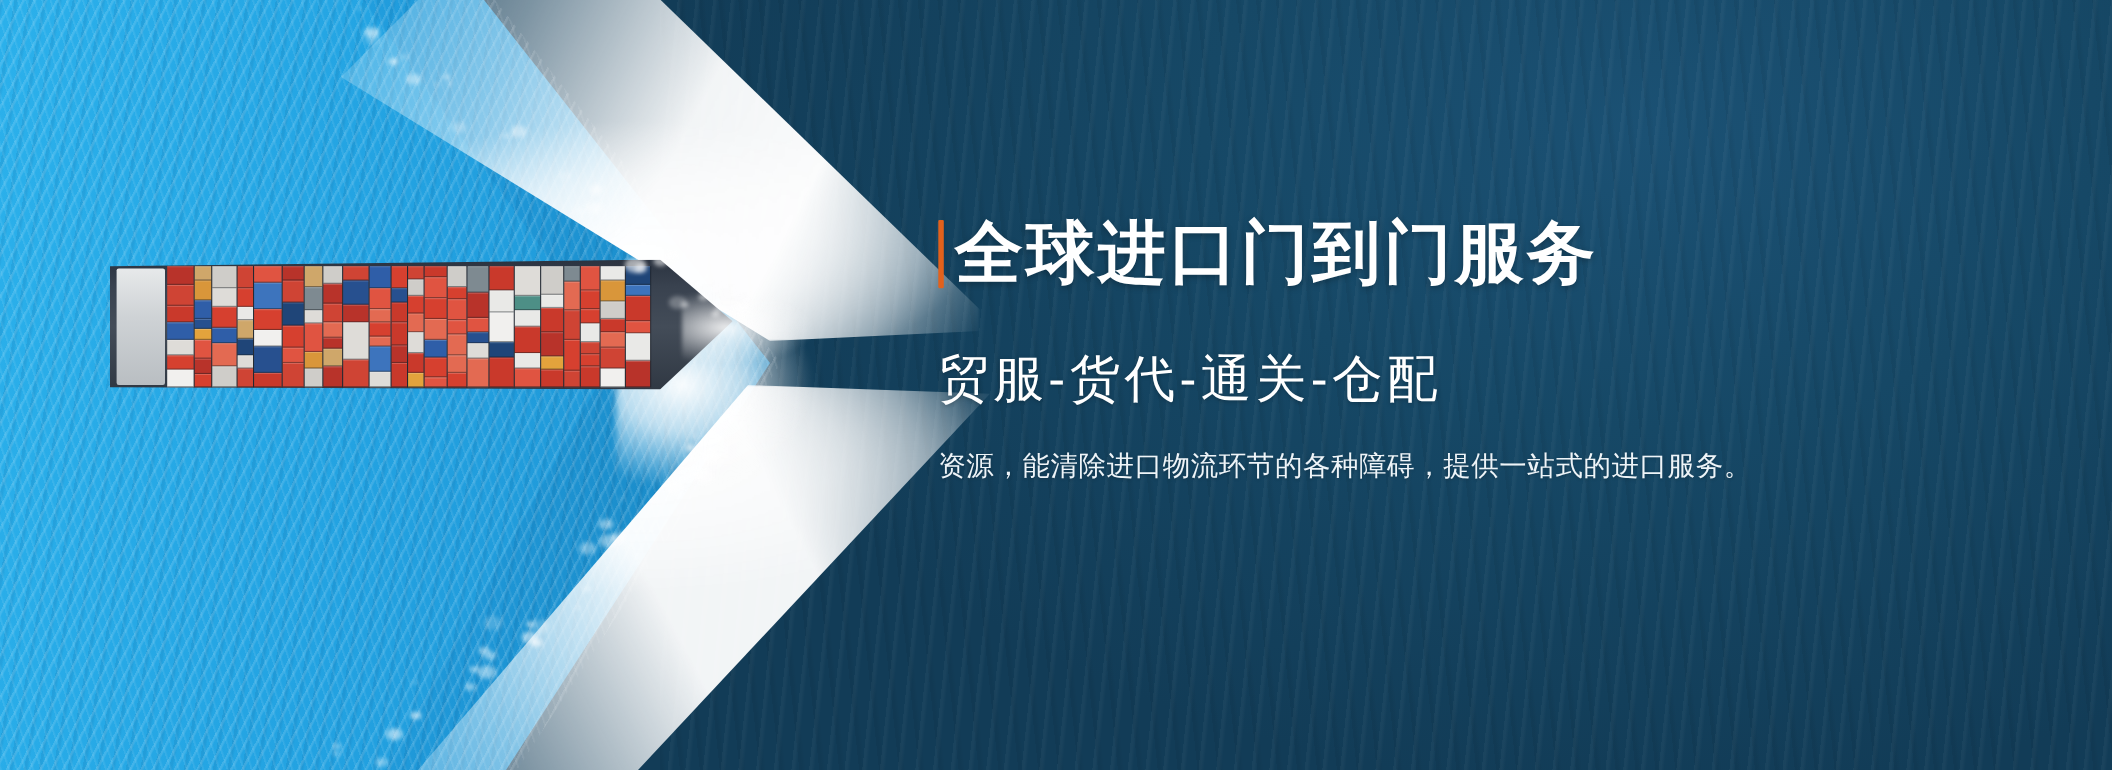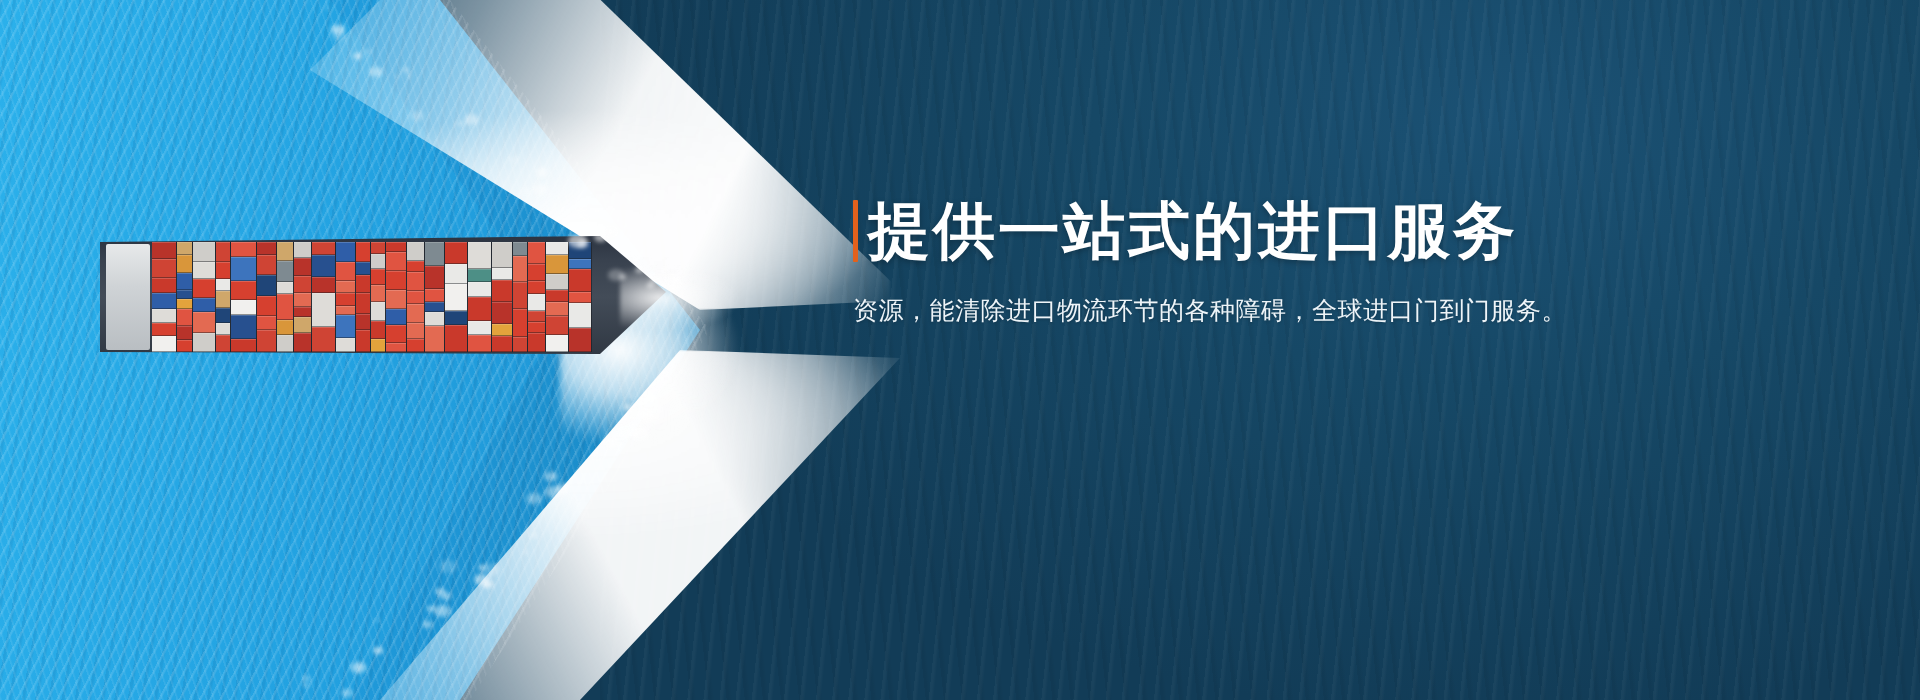--- a/index.html
+++ b/index.html
@@ -336,24 +336,25 @@
           <div style="flex: 1.52649 1 0%; background: rgb(184, 51, 42); border-bottom: 1px solid rgba(25, 28, 34, 0.45); box-shadow: rgba(255, 255, 255, 0.18) 0px 1px 0px inset;"></div>
         </div>
       </div>
     <div class="superstructure"></div>
     <div class="bow-wash"></div>
   </div>
 
   <div id="content">
     <div class="headline-wrap">
       <div class="accent-bar"></div>
-      <div class="headline">提供一站式的进口服务</div>
+      <div class="headline">全球进口门到门服务</div>
     </div>
+    <div class="subtitle">贸服-货代-通关-仓配</div>
     <div class="body-text">
-      <p>资源，能清除进口物流环节的各种障碍，全球进口门到门服务。</p>
+      <p>资源，能清除进口物流环节的各种障碍，提供一站式的进口服务。</p>
     </div>
   </div>
 
 <div class="foam-speck" style="left: 352.611px; top: 52.8293px; width: 9.07938px; height: 6.35557px; opacity: 0.775051;"></div>
     <div class="foam-speck" style="left: 629.692px; top: 417.144px; width: 4.00901px; height: 2.80631px; opacity: 0.642879;"></div>
     <div class="foam-speck" style="left: 456.423px; top: 120.965px; width: 7.39548px; height: 5.17684px; opacity: 0.429476;"></div>
     <div class="foam-speck" style="left: 543.84px; top: 471.537px; width: 14.0562px; height: 9.83935px; opacity: 0.572902;"></div>
     <div class="foam-speck" style="left: 368.961px; top: 66.9443px; width: 14.1891px; height: 9.93237px; opacity: 0.551044;"></div>
     <div class="foam-speck" style="left: 440.072px; top: 592.239px; width: 11.1196px; height: 7.78373px; opacity: 0.59194;"></div>
     <div class="foam-speck" style="left: 473.8px; top: 574.238px; width: 15.6256px; height: 10.9379px; opacity: 0.722997;"></div>

